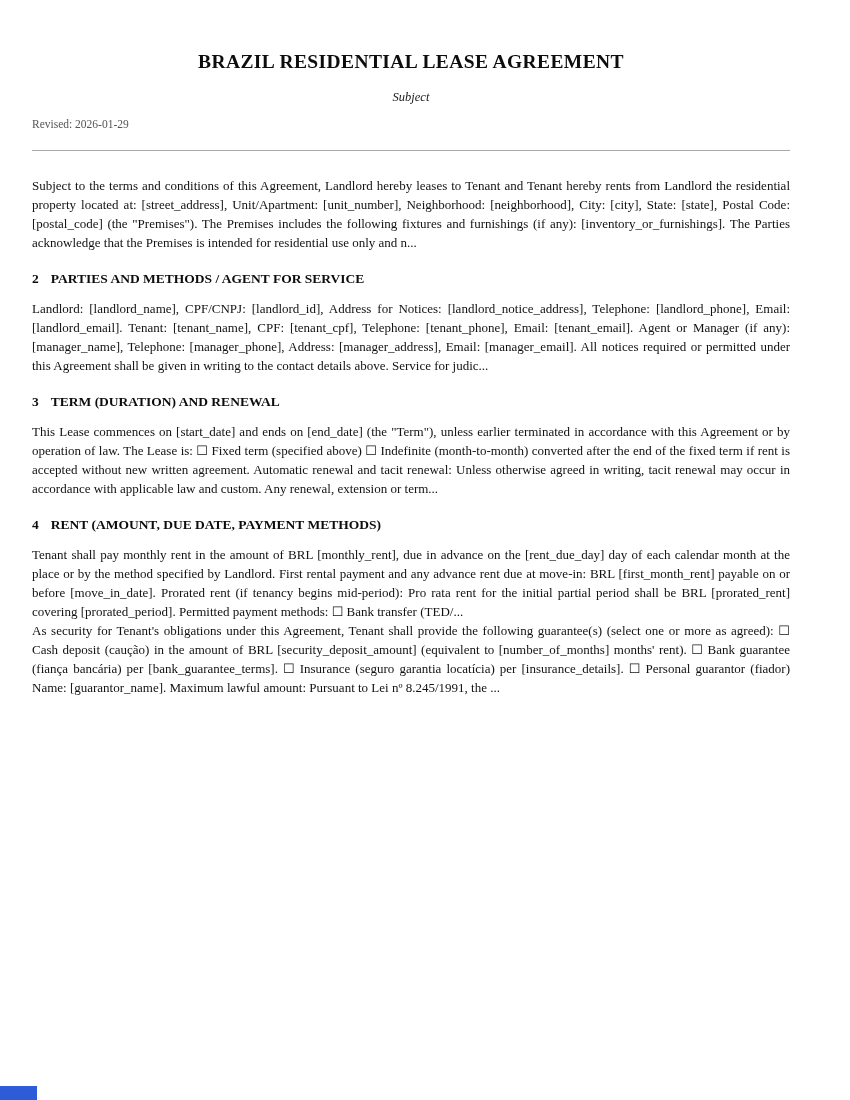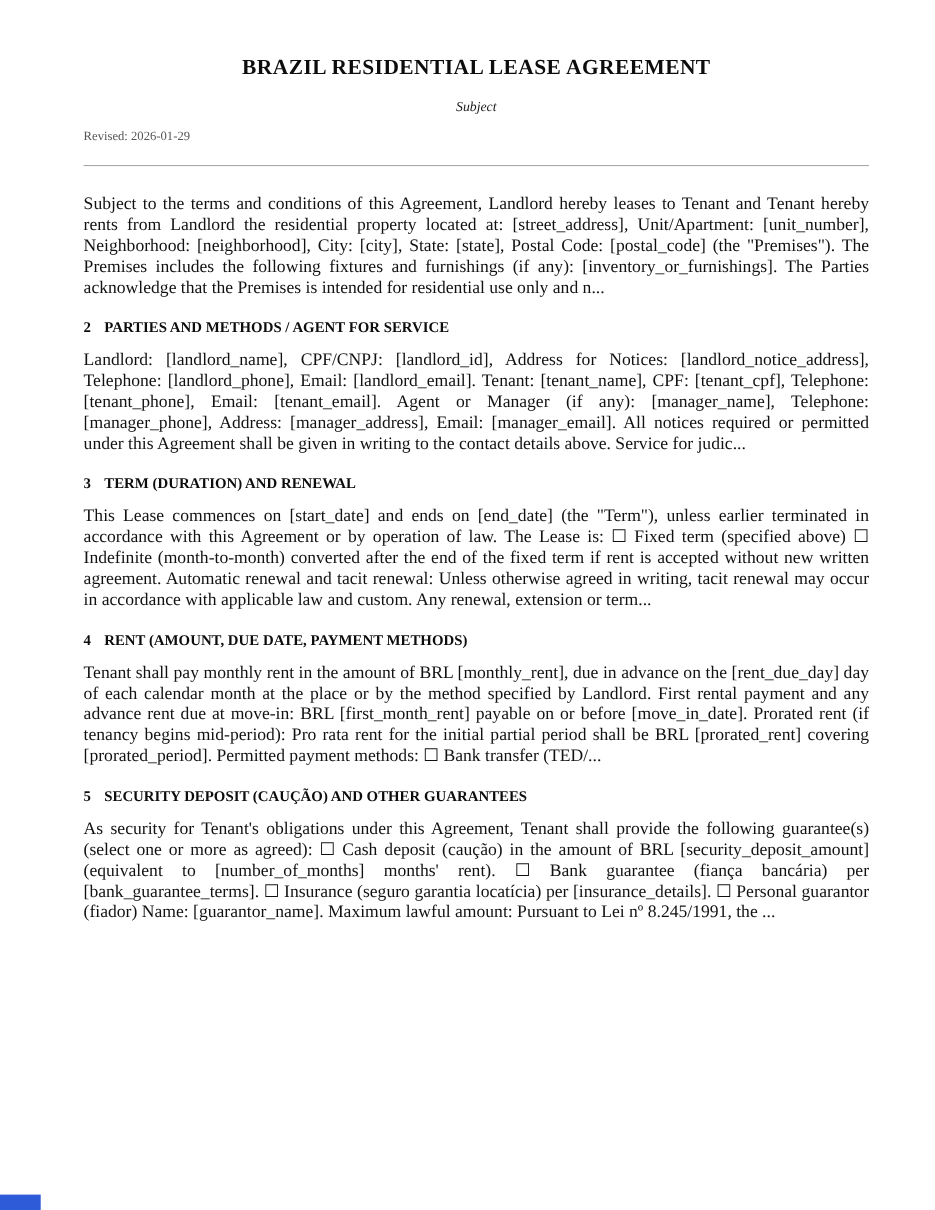--- a/index.html
+++ b/index.html
@@ -9,21 +9,21 @@
   }
   body {
     width: 850px;
     height: 1100px;
     position: relative;
     font-family: "Liberation Serif", "DejaVu Serif", serif;
     color: #111111;
     overflow: hidden;
   }
   .page {
-    padding: 50px 60px 0 76px;
+    padding: 50px 60px 0 32px;
   }
   .doc-title {
     margin: 0;
     text-align: center;
     font-size: 19.5px;
     line-height: 24px;
     font-weight: bold;
     letter-spacing: 0.4px;
     color: #0d0d0d;
   }
@@ -54,21 +54,21 @@
     line-height: 16px;
     font-weight: bold;
     color: #0d0d0d;
   }
   .section-number {
     display: inline-block;
     margin-right: 12px;
   }
   p.section-body {
     margin: 0;
-    font-size: 16px;
+    font-size: 13px;
     line-height: 19px;
     text-align: justify;
     color: #111111;
   }
   .bottom-left-marker {
     position: absolute;
     left: 0;
     bottom: 0;
     width: 37px;
     height: 14px;
@@ -98,19 +98,18 @@
     <h2 class="section-heading"><span class="section-number">3</span><span>TERM (DURATION) AND RENEWAL</span></h2>
     <p class="section-body">This Lease commences on [start_date] and ends on [end_date] (the "Term"), unless earlier terminated in accordance with this Agreement or by operation of law. The Lease is: ☐ Fixed term (specified above) ☐ Indefinite (month-to-month) converted after the end of the fixed term if rent is accepted without new written agreement. Automatic renewal and tacit renewal: Unless otherwise agreed in writing, tacit renewal may occur in accordance with applicable law and custom. Any renewal, extension or term...</p>
   </section>
 
   <section>
     <h2 class="section-heading"><span class="section-number">4</span><span>RENT (AMOUNT, DUE DATE, PAYMENT METHODS)</span></h2>
     <p class="section-body">Tenant shall pay monthly rent in the amount of BRL [monthly_rent], due in advance on the [rent_due_day] day of each calendar month at the place or by the method specified by Landlord. First rental payment and any advance rent due at move-in: BRL [first_month_rent] payable on or before [move_in_date]. Prorated rent (if tenancy begins mid-period): Pro rata rent for the initial partial period shall be BRL [prorated_rent] covering [prorated_period]. Permitted payment methods: ☐ Bank transfer (TED/...</p>
   </section>
 
   <section>
-    <h2 class="section-heading"><span class="section-number">5</span><span>SECURITY DEPOSIT (CAUÇÃO) AND OTHER GUARANTEES</span></h2>
     <p class="section-body">As security for Tenant's obligations under this Agreement, Tenant shall provide the following guarantee(s) (select one or more as agreed): ☐ Cash deposit (caução) in the amount of BRL [security_deposit_amount] (equivalent to [number_of_months] months' rent). ☐ Bank guarantee (fiança bancária) per [bank_guarantee_terms]. ☐ Insurance (seguro garantia locatícia) per [insurance_details]. ☐ Personal guarantor (fiador) Name: [guarantor_name]. Maximum lawful amount: Pursuant to Lei nº 8.245/1991, the ...</p>
   </section>
 
 </div>
 
 <div class="bottom-left-marker" style="background: rgb(46, 91, 215);"></div>
 
 </body></html>

